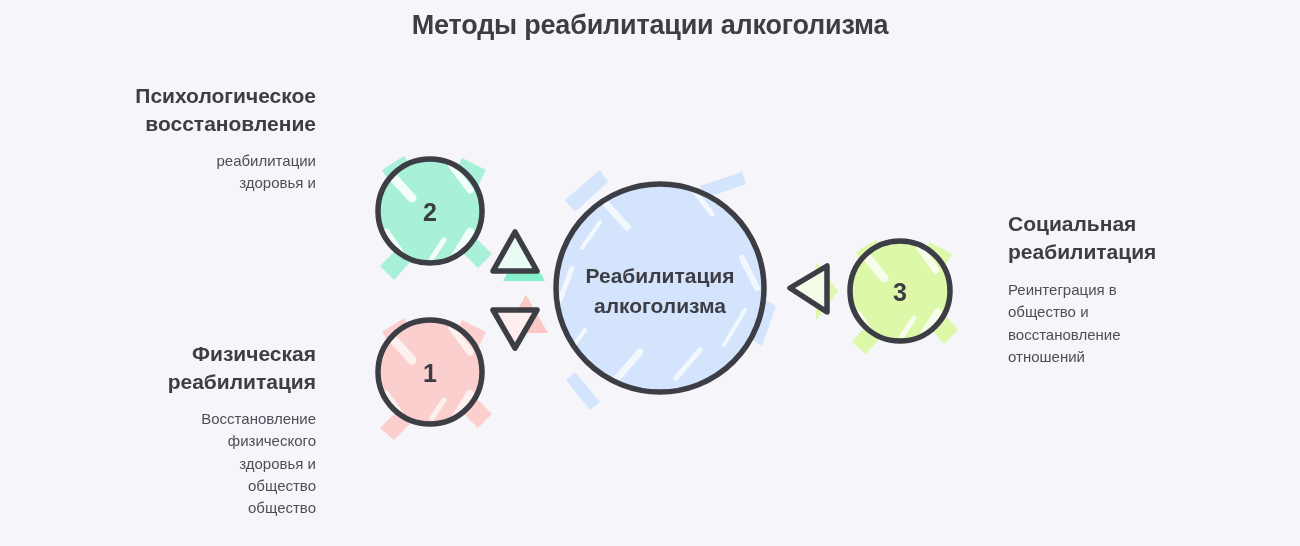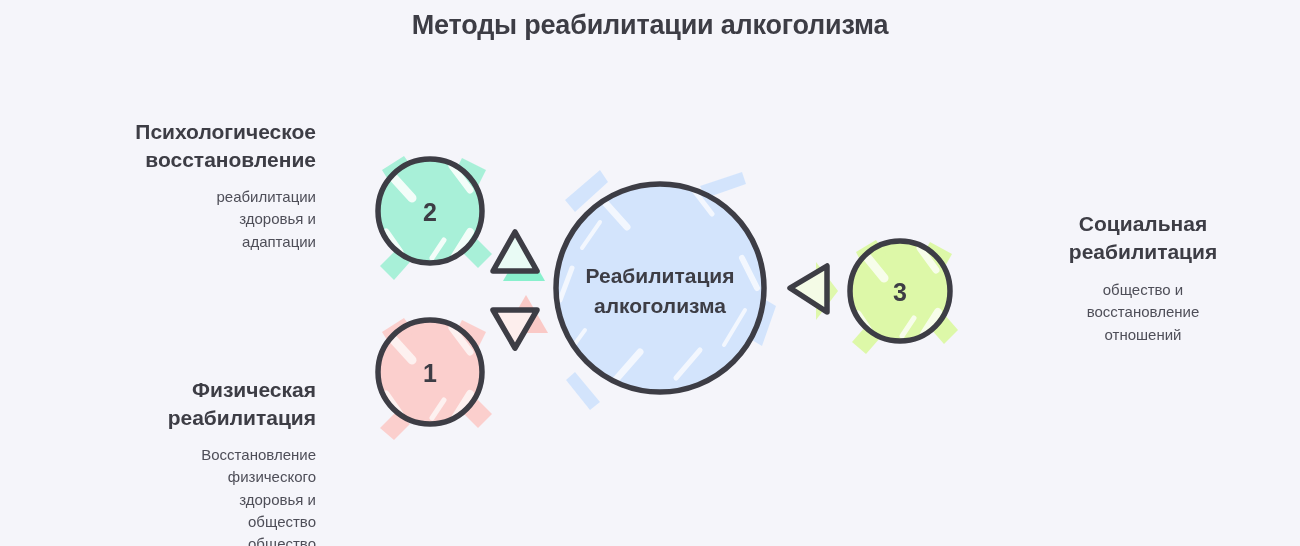--- a/index.html
+++ b/index.html
@@ -33,24 +33,23 @@
     color: #3d3d45;
     letter-spacing: -0.2px;
   }
 
   
   .block {
     position: absolute;
   }
   .block.right-align {
     text-align: right;
-    margin-top: 36px;
   }
   .block.left-align {
-    text-align: center;
+    text-align: left;
   }
   .block .heading {
     font-size: 21px;
     font-weight: bold;
     color: #3d3d45;
     line-height: 1.32;
   }
   .block .body {
     font-size: 15px;
     color: #4e4e58;
@@ -213,21 +212,20 @@
   </svg>
 
   <div class="block right-align" id="block-psych">
     <div class="heading">
       <div>Психологическое</div>
       <div>восстановление</div>
     </div>
     <div class="body">
       <div>реабилитации</div>
       <div>здоровья и</div>
-      <div>адаптации</div>
     </div>
   </div>
 
   <div class="block right-align" id="block-phys">
     <div class="heading">
       <div>Физическая</div>
       <div>реабилитация</div>
     </div>
     <div class="body">
       <div>Восстановление</div>
@@ -237,19 +235,20 @@
       <div>общество</div>
     </div>
   </div>
 
   <div class="block left-align" id="block-soc">
     <div class="heading">
       <div>Социальная</div>
       <div>реабилитация</div>
     </div>
     <div class="body">
+      <div>Реинтеграция в</div>
       <div>общество и</div>
       <div>восстановление</div>
       <div>отношений</div>
     </div>
   </div>
 
 </div>
 
 </body></html>

